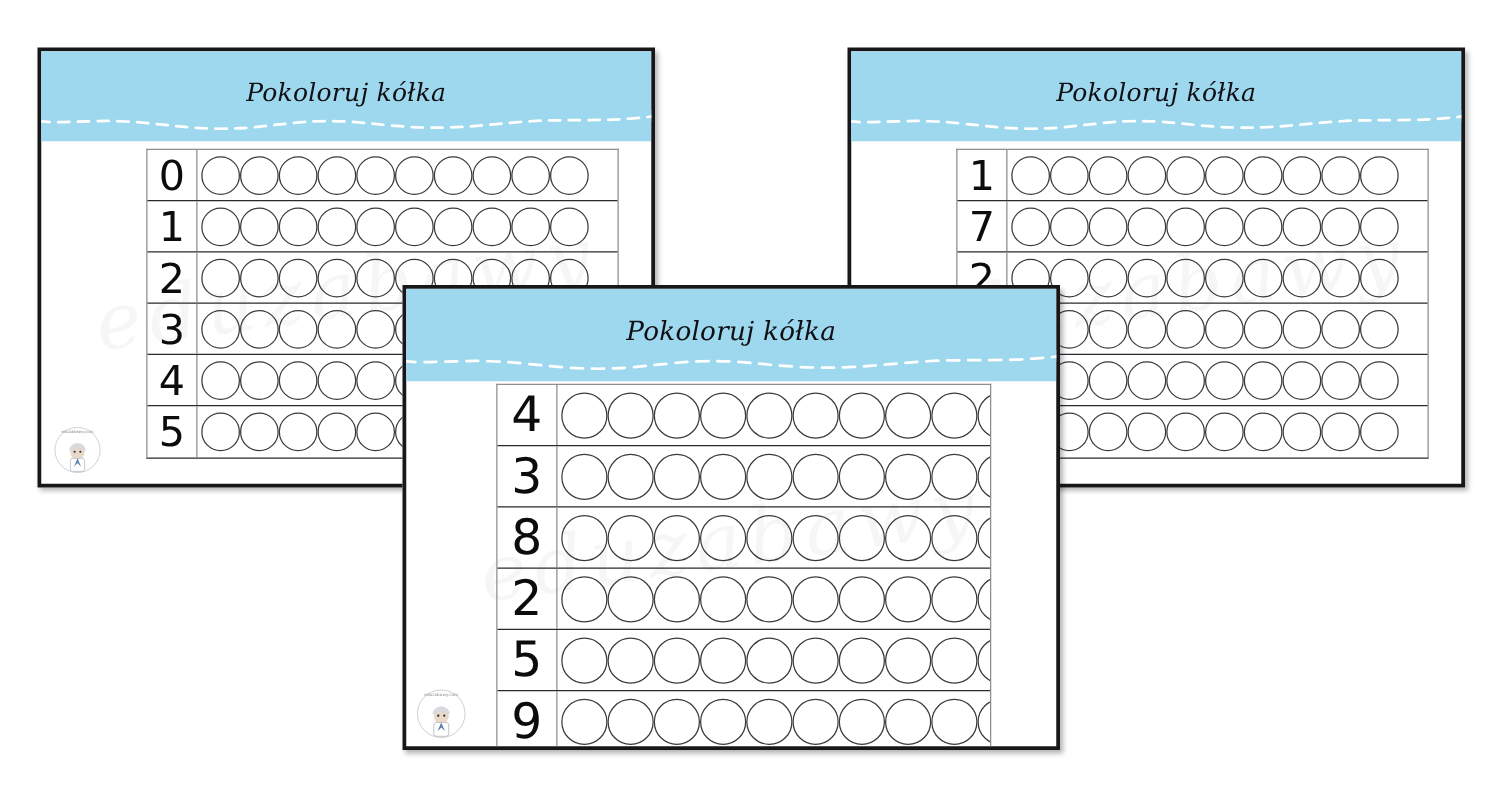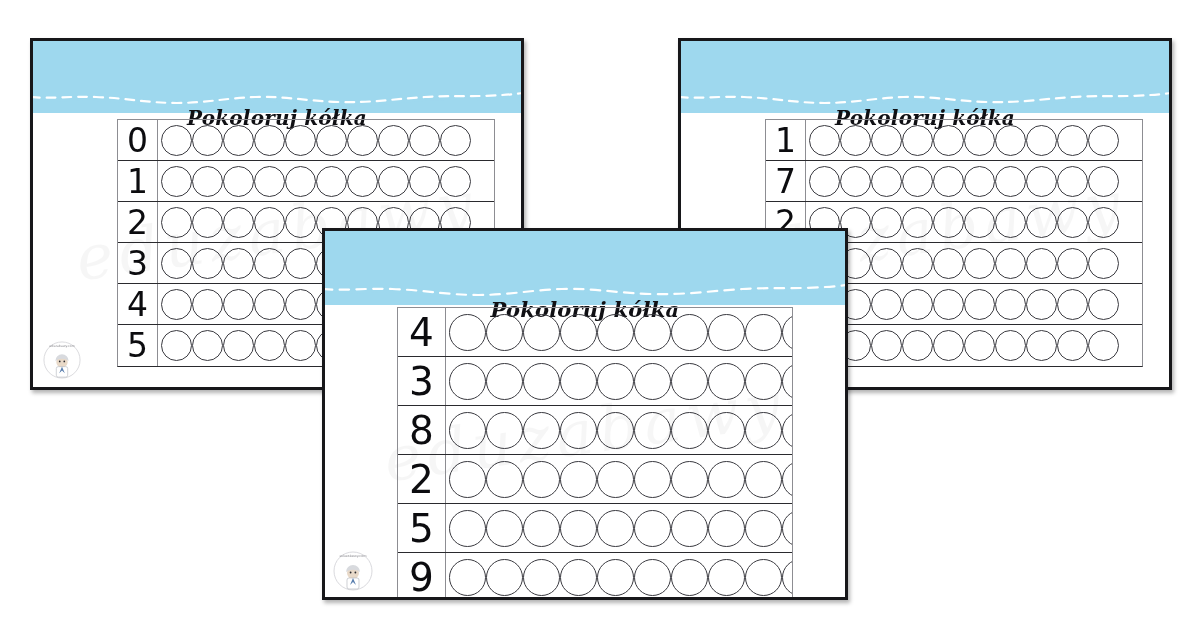--- a/index.html
+++ b/index.html
@@ -48,25 +48,24 @@
 
   .header-title {
     position: absolute;
     left: 0; right: 0;
     top: 50%;
     transform: translateY(-62%);
     text-align: center;
     color: #101014;
     font-family: "DejaVu Serif", serif;
     font-style: italic;
-    font-weight: 700;
+    font-weight: 400;
     font-size: 20px;
     letter-spacing: 0.2px;
     white-space: nowrap;
-    margin-top: 44px;
   }
   .card-front .header-title { font-size: 21px; }
 
   .wave {
     position: absolute;
     left: -2px;
     bottom: -1px;
     width: calc(100% + 4px);
     height: 26px;
     display: block;

